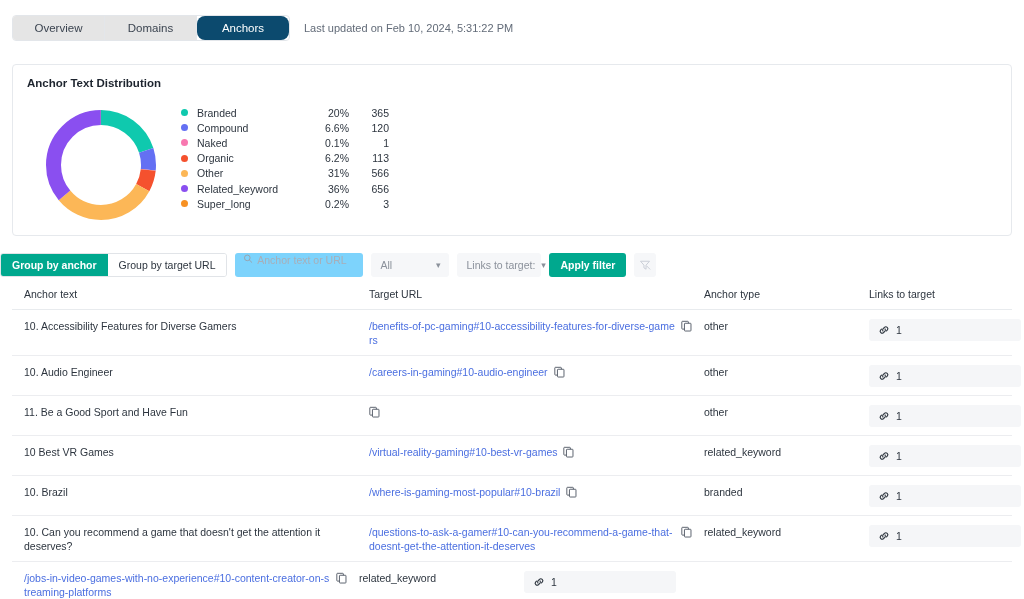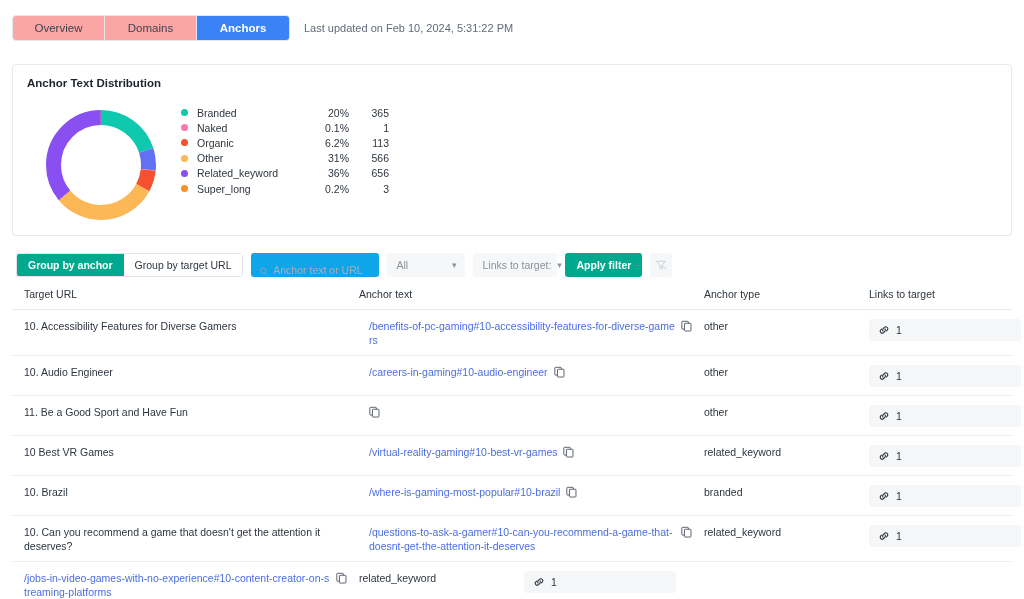--- a/index.html
+++ b/index.html
@@ -26,30 +26,31 @@
     overflow: hidden;
     background: #fff;
     height: 26px;
   }
   .tab {
     display: flex; align-items: center; justify-content: center;
     min-width: 92px;
     padding: 0 16px;
     font-size: 11.5px;
     color: #3b4450;
-    background: #fca5a5;
+    background: #e5e5e5;
     border-right: 1px solid #e3e6ea;
     cursor: pointer;
     white-space: nowrap;
   }
   .tab:last-child { border-right: none; }
   .tab.active {
-    background: #3b82f6;
+    background: #0c4a6e;
     color: #ffffff;
-    font-weight: 700;
+    font-weight: 400;
+    border-radius: 8px;
   }
   .lastupd {
     margin-left: 14px;
     font-size: 11px;
     color: #626b78;
     white-space: nowrap;
   }
 
   
   .card {
@@ -97,21 +98,21 @@
   }
   .legend-name { width: 110px; white-space: nowrap; }
   .legend-pct  { width: 42px; text-align: right; }
   .legend-cnt  { width: 40px; text-align: right; }
 
   
   .toolbar {
     display: flex;
     align-items: center;
     gap: 8px;
-    padding: 13px 12px 0 16px;
+    padding: 13px 12px 0 0;
     height: 44px;
   }
   .seg {
     display: flex;
     height: 24px;
     border-radius: 3px;
     overflow: hidden;
     border: 1px solid #e1e4e8;
   }
   .seg-btn {
@@ -122,24 +123,24 @@
     color: #2d353f;
     cursor: pointer;
     white-space: nowrap;
   }
   .seg-btn.active {
     background: #00a88e;
     color: #fff;
     font-weight: bold;
   }
   .search-box {
-    display: flex; align-items: flex-end;
+    display: flex; align-items: flex-start;
     gap: 2px;
     width: 128px; height: 24px;
-    background: #0ea5e9;
+    background: #7dd3fc;
     border-radius: 3px;
     padding: 0 8px;
   }
   .search-box input {
     border: none; outline: none; background: transparent;
     font-size: 10.5px; color: #2d353f;
     width: 100%;
     font-family: "Liberation Sans", sans-serif;
   }
   .search-box input::placeholder { color: #a8aeb8; }
@@ -255,20 +256,26 @@
     </div>
 
     <div class="legend">
       <div class="legend-row">
         <span class="legend-dot" style="background:#0fc9ae"></span>
         <span class="legend-name">Branded</span>
         <span class="legend-pct">20%</span>
         <span class="legend-cnt">365</span>
       </div>
       <div class="legend-row">
+        <span class="legend-dot" style="background:#6470f3"></span>
+        <span class="legend-name">Compound</span>
+        <span class="legend-pct">6.6%</span>
+        <span class="legend-cnt">120</span>
+      </div>
+      <div class="legend-row">
         <span class="legend-dot" style="background:#f878b0"></span>
         <span class="legend-name">Naked</span>
         <span class="legend-pct">0.1%</span>
         <span class="legend-cnt">1</span>
       </div>
       <div class="legend-row">
         <span class="legend-dot" style="background:#f5512e"></span>
         <span class="legend-name">Organic</span>
         <span class="legend-pct">6.2%</span>
         <span class="legend-cnt">113</span>
@@ -325,22 +332,22 @@
   <div class="clear-btn">
     <svg width="12" height="12" viewBox="0 0 16 16">
       <path d="M2 3 H14 L9.4 8.2 V13.6 L6.6 11.8 V8.2 Z" fill="none" stroke="#c9ced6" stroke-width="1.3" stroke-linejoin="round"></path>
       <line x1="10.5" y1="9.5" x2="14.5" y2="13.5" stroke="#c9ced6" stroke-width="1.3" stroke-linecap="round"></line>
     </svg>
   </div>
 </div>
 
 <div class="table">
   <div class="thead">
+    <div class="th c-anchor">Anchor text</div>
     <div class="th c-url">Target URL</div>
-    <div class="th c-anchor">Anchor text</div>
     <div class="th c-type">Anchor type</div>
     <div class="th c-links">Links to target</div>
   </div>
   <div id="tbody">
       <div class="trow">
         <div class="td c-anchor">10. Accessibility Features for Diverse Gamers</div>
         <div class="td c-url">
           <span class="url-link">/benefits-of-pc-gaming#10-accessibility-features-for-diverse-gamers</span>
           <span class="copy-icon"><svg width="11" height="12" viewBox="0 0 16 16">
               <rect x="1.2" y="1.2" width="9.5" height="11.3" rx="1" fill="#fff" stroke="#4b535f" stroke-width="1.3"></rect>

